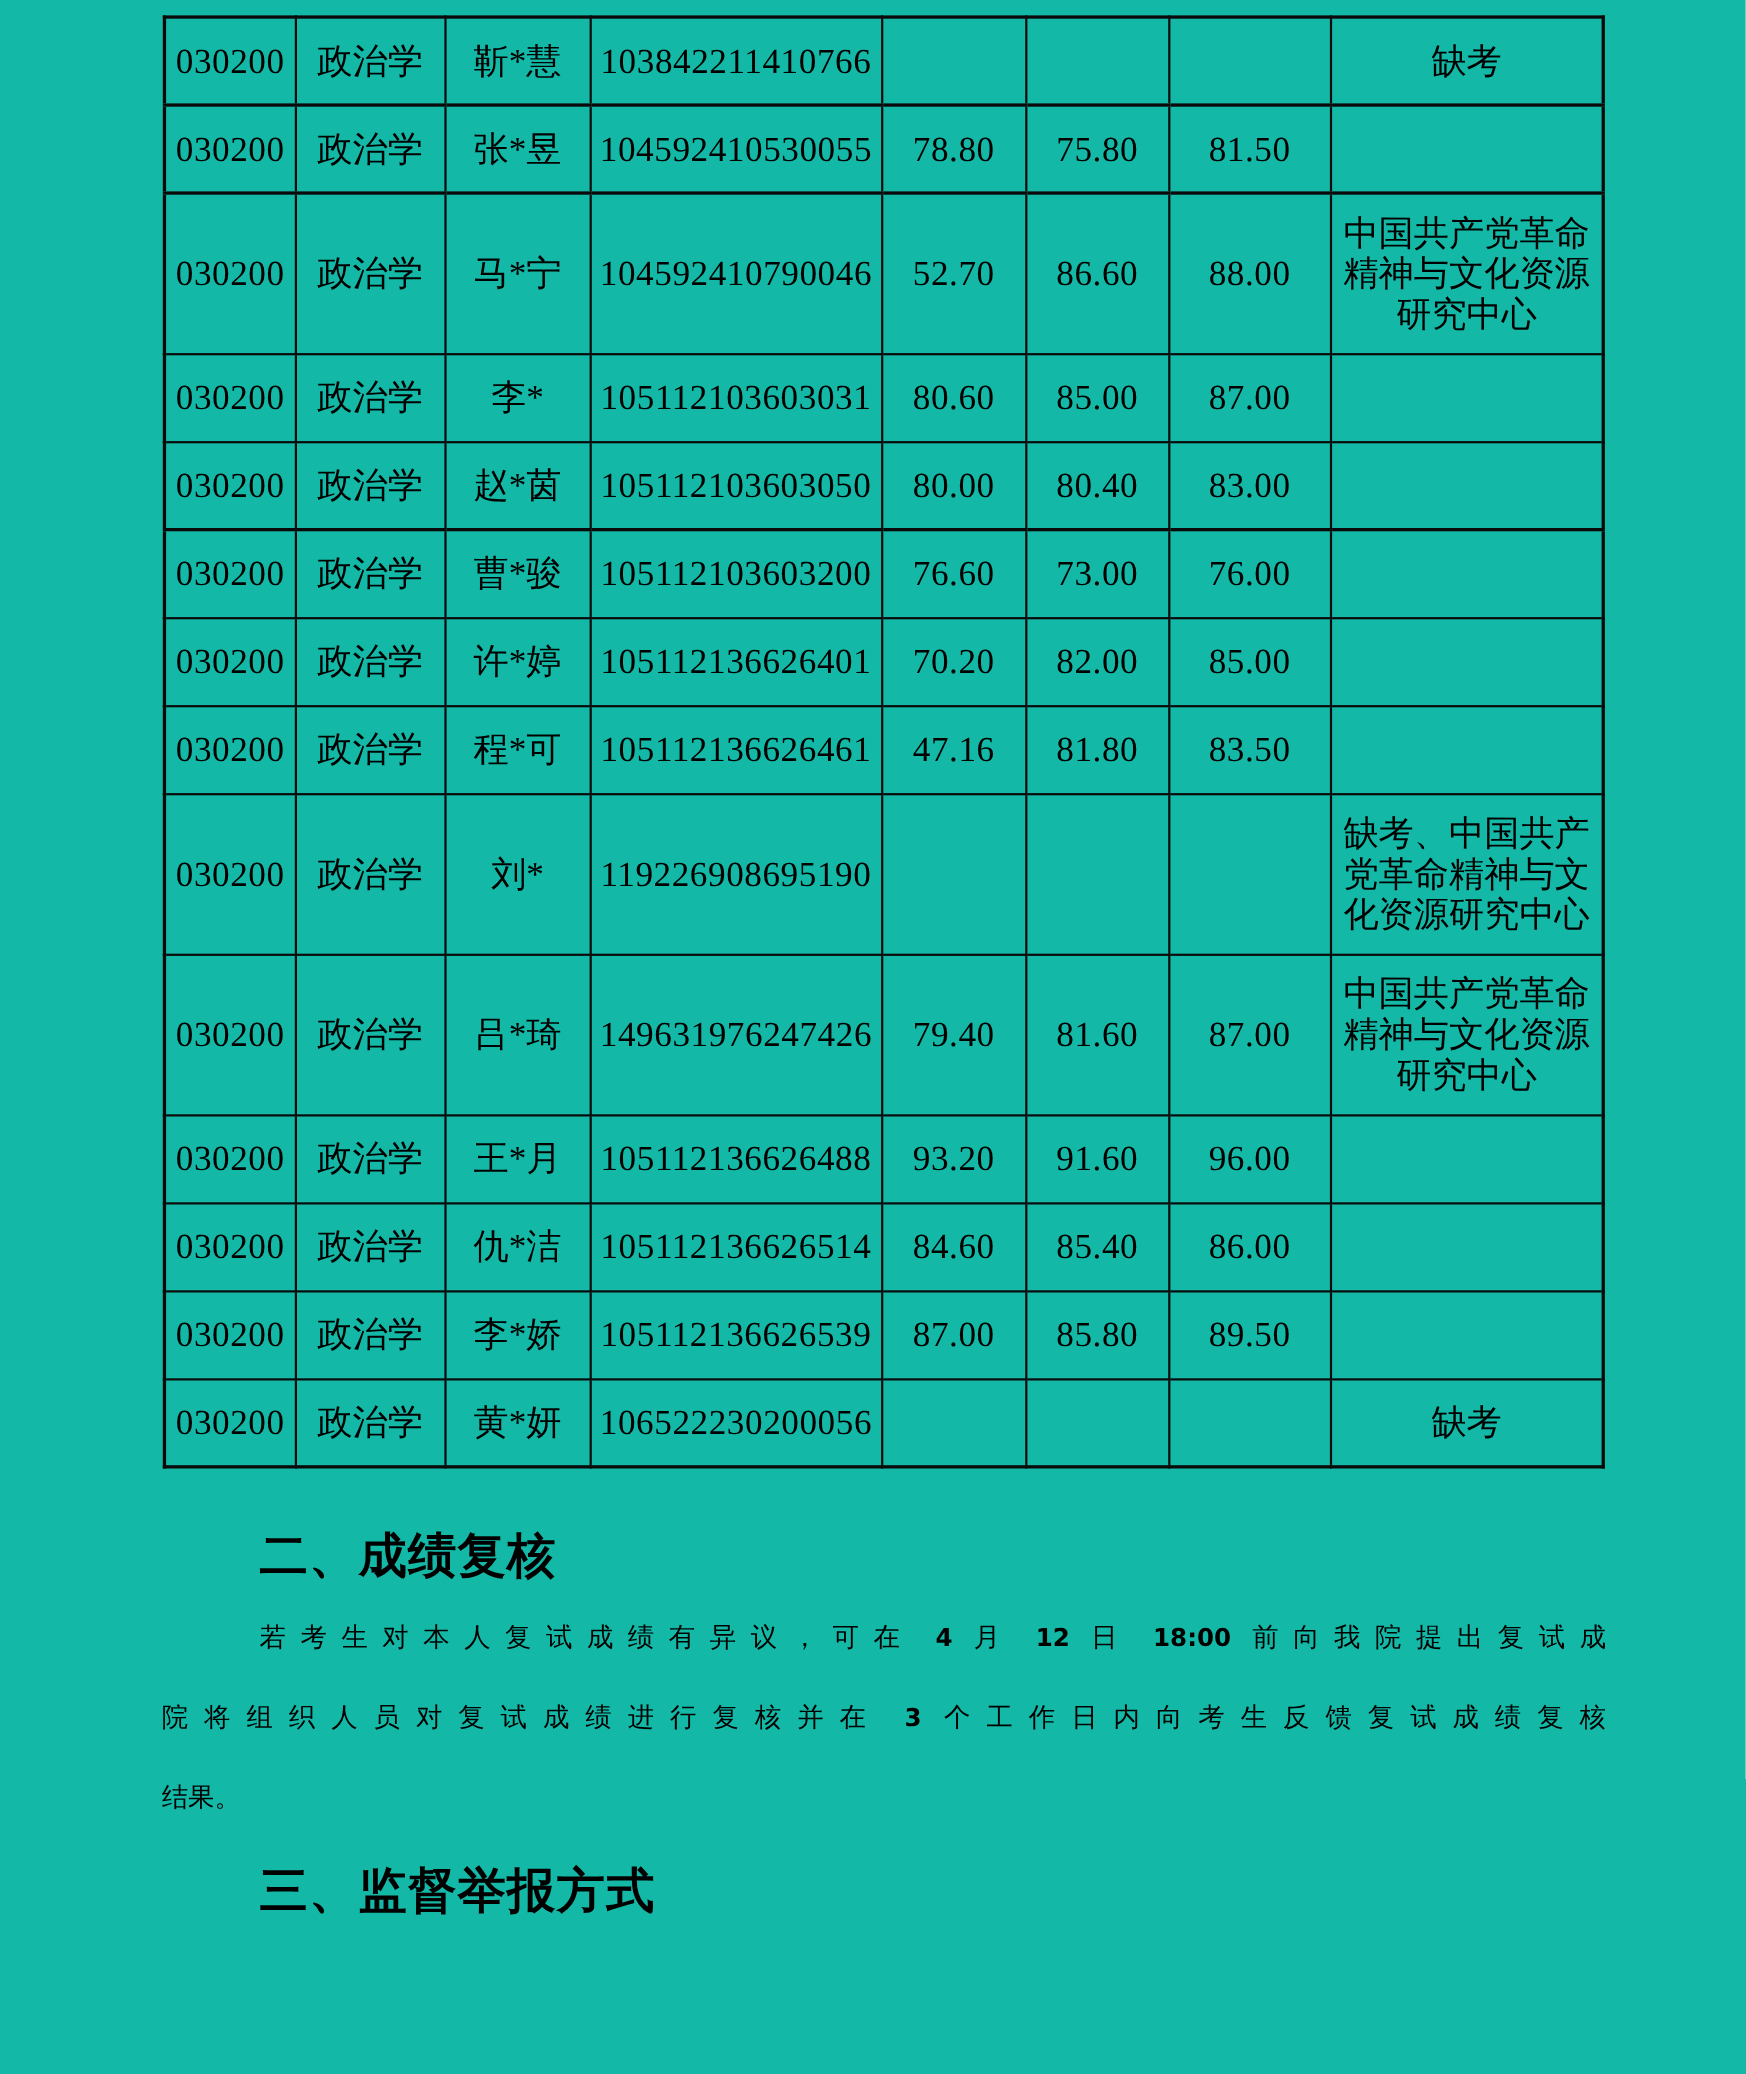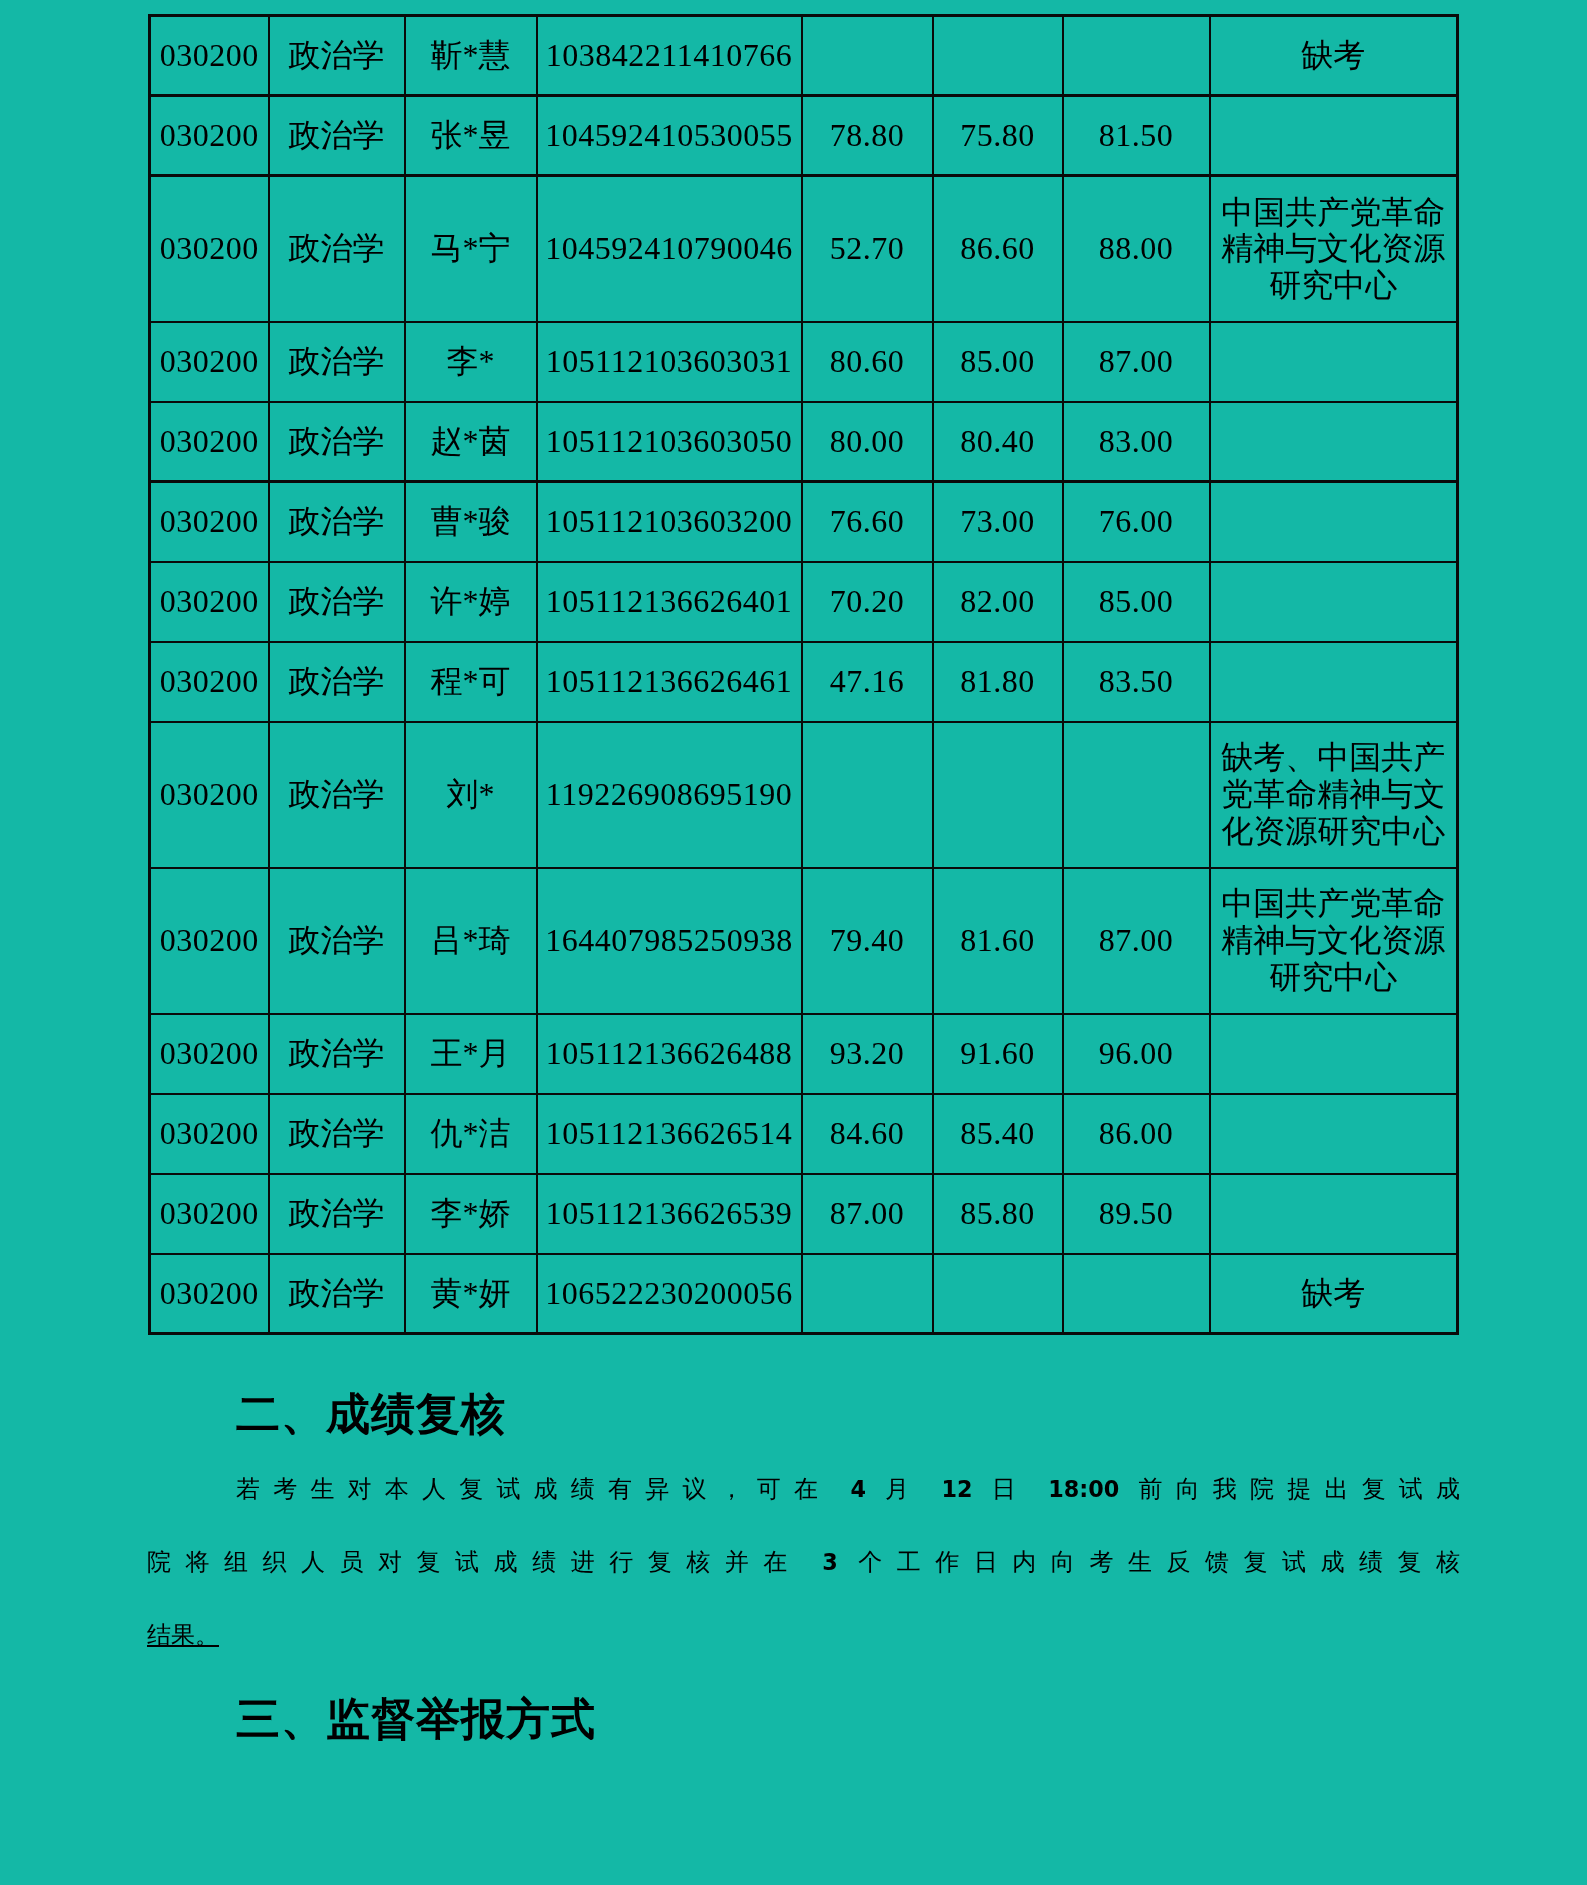--- a/index.html
+++ b/index.html
@@ -49,21 +49,21 @@
     width: 1313px;
     font-size: 24px;
   }
   .para-line {
     line-height: 73px;
     text-align: justify;
     text-align-last: justify;
     text-justify: inter-character;
     white-space: nowrap;
   }
-  .para-line.last { text-align-last: left; text-decoration: underline; }
+  .para-line.last { text-align-last: left; }
   .para-line.indent { text-indent: 89px; }
   .latin {
     font-family: "DejaVu Sans", "Liberation Sans", sans-serif;
     font-weight: bold;
     font-size: 0.93em;
   }
 </style>
 </head>
 <body>
 
@@ -168,21 +168,21 @@
           <td class="num">119226908695190</td>
           <td class="num"></td>
           <td class="num"></td>
           <td class="num"></td>
           <td class="remark">缺考、中国共产党革命精神与文化资源研究中心</td>
         </tr>
         <tr class="tall">
           <td class="num">030200</td>
           <td>政治学</td>
           <td>吕*琦</td>
-          <td class="num">164407985250938</td>
+          <td class="num">149631976247426</td>
           <td class="num">79.40</td>
           <td class="num">81.60</td>
           <td class="num">87.00</td>
           <td class="remark">中国共产党革命精神与文化资源研究中心</td>
         </tr>
         <tr>
           <td class="num">030200</td>
           <td>政治学</td>
           <td>王*月</td>
           <td class="num">105112136626488</td>

